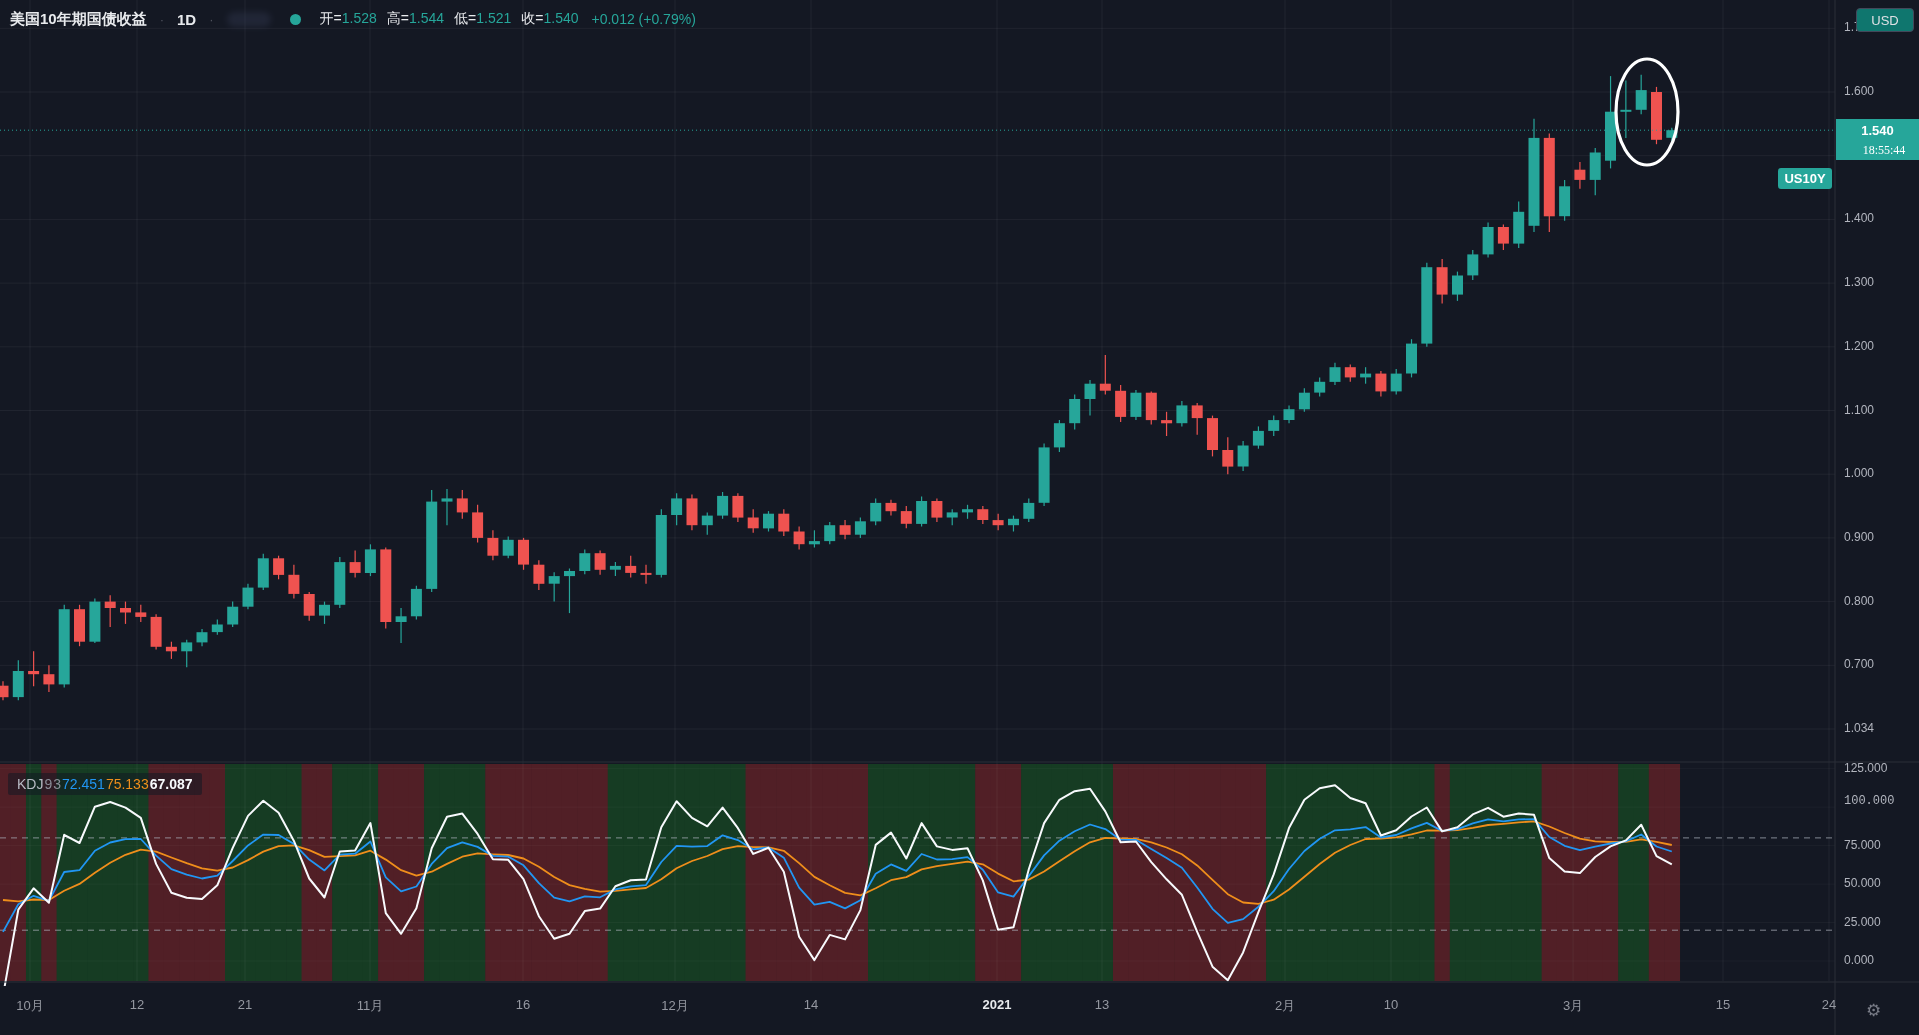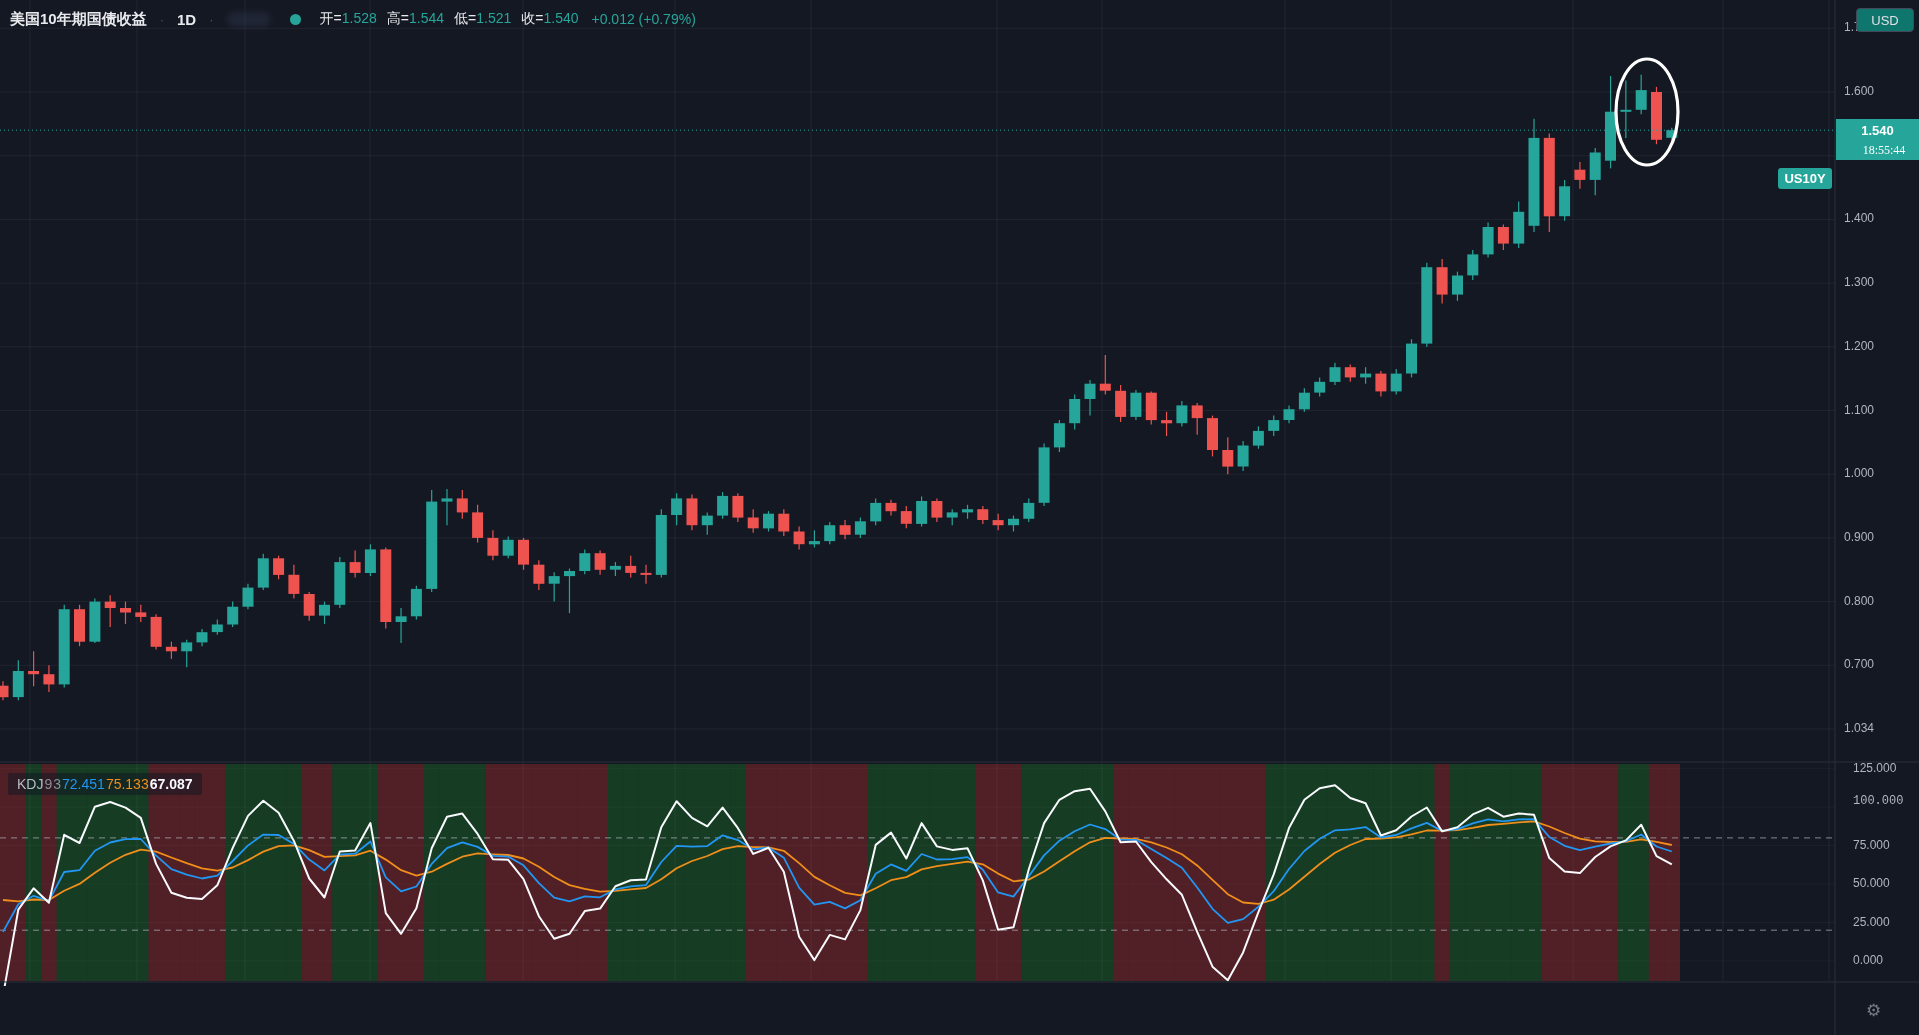--- a/index.html
+++ b/index.html
@@ -14,21 +14,21 @@
   .tf{font-size:15px;font-weight:bold;color:#e8eaed;}
   .smudge{width:44px;height:15px;border-radius:8px;background:#39405a;opacity:.35;filter:blur(3px);}
   .statusdot{width:11px;height:11px;border-radius:50%;background:#26a69a;margin:0 6px;}
   .ohlc{display:flex;gap:10px;font-size:14px;}
   .ohlc .lbl{color:#e8eaed;}
   .ohlc .val{color:#26a69a;}
   .chg{color:#26a69a;font-size:14px;}
   
   #price-axis{position:absolute;left:1836px;top:0;width:83px;height:982px;z-index:20;}
   .pa-label{position:absolute;left:8px;font-size:12px;color:#b2b5be;}
-  .ka-label{position:absolute;left:8px;font-size:12px;color:#b2b5be;margin-left:9px;}
+  .ka-label{position:absolute;left:8px;font-size:12px;color:#b2b5be;}
   #usd-btn{position:absolute;left:1856px;top:8px;width:56px;height:22px;border:1px solid #43485a;
            border-radius:4px;background:#0f766e;color:#dfe1e5;font-size:13px;display:flex;
            align-items:center;justify-content:center;z-index:25;}
   .tag{position:absolute;background:#26a69a;color:#fff;display:flex;align-items:center;
        justify-content:center;font-size:13px;z-index:22;}
   #symbol-tag{left:1778px;top:120px;width:54px;height:21px;border-radius:3px;font-weight:bold;margin-top:48px;}
   #price-tag{left:1836px;top:119px;width:83px;height:22px;font-weight:bold;}
   #countdown-tag{left:1836px;top:141px;width:96px;height:19px;font-size:12px;font-family:Liberation Serif, serif;}
   
   #kdj-legend{position:absolute;left:8px;top:773px;display:flex;gap:1px;align-items:center;
@@ -479,14 +479,30 @@
 
   <div id="kdj-legend">
     <span class="name">KDJ</span>
     <span class="param">9</span>
     <span class="param">3</span>
     <span class="kv">72.451</span>
     <span class="dv">75.133</span>
     <span class="jv">67.087</span>
   </div>
 
+  <div id="time-axis">
+      <div class="t-label" style="left: 30px;">10月</div>
+      <div class="t-label" style="left: 137px;">12</div>
+      <div class="t-label" style="left: 245px;">21</div>
+      <div class="t-label" style="left: 370px;">11月</div>
+      <div class="t-label" style="left: 523px;">16</div>
+      <div class="t-label" style="left: 675px;">12月</div>
+      <div class="t-label" style="left: 811px;">14</div>
+      <div class="t-label year" style="left: 997px;">2021</div>
+      <div class="t-label" style="left: 1102px;">13</div>
+      <div class="t-label" style="left: 1285px;">2月</div>
+      <div class="t-label" style="left: 1391px;">10</div>
+      <div class="t-label" style="left: 1573px;">3月</div>
+      <div class="t-label" style="left: 1723px;">15</div>
+      <div class="t-label" style="left: 1829px;">24</div>
+    </div>
   <div id="gear">⚙</div>
 </div>
 
 </body></html>

